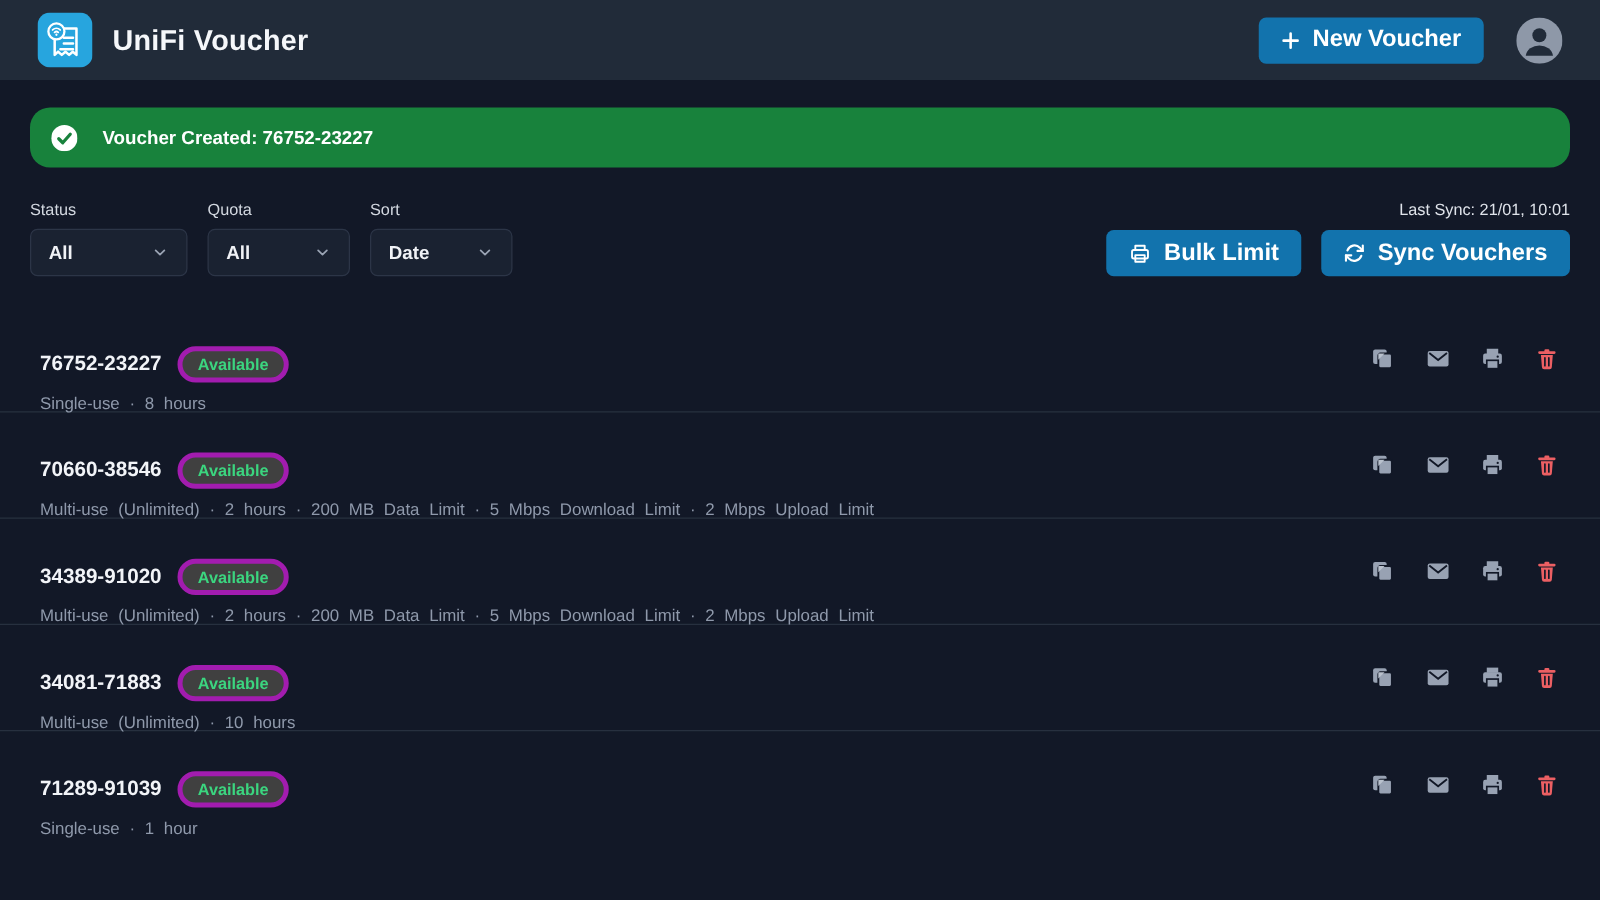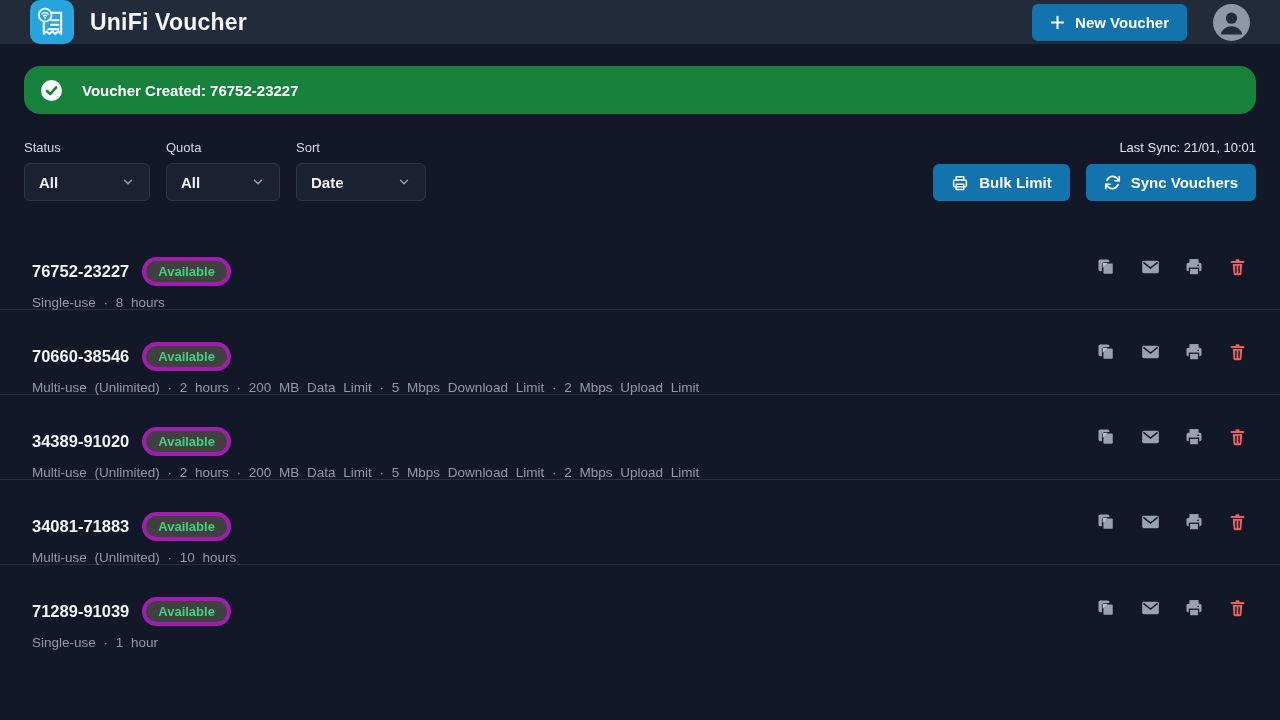--- a/index.html
+++ b/index.html
@@ -5,30 +5,30 @@
   * { margin:0; padding:0; box-sizing:border-box; }
   html,body { width:1280px; height:720px; overflow:hidden; }
   body {
     background:#121827;
     font-family:"Liberation Sans", sans-serif;
     color:#eef1f6;
   }
 
   
   .header {
-    height:44px; background:#212b39;
+    height:64px; background:#212b39;
     display:flex; align-items:center;
     padding:0 30px; gap:16px;
   }
   .logo { width:44px; height:44px; display:block; }
   .app-title { font-size:23px; font-weight:bold; color:#f5f7fa; letter-spacing:.2px; }
   .header-right { margin-left:auto; display:flex; align-items:center; gap:26px; }
   .btn-primary {
     background:#1273ad; color:#fff; border:none; border-radius:6px;
-    height:37px; padding:0 18px; font-size:15px; font-weight:bold;
+    height:37px; padding:0 18px; font-size:19px; font-weight:bold;
     display:inline-flex; align-items:center; gap:10px; cursor:pointer;
     font-family:inherit;
   }
   .avatar { width:37px; height:37px; display:block; cursor:pointer; }
 
   
   .banner {
     margin:22px 24px 0; height:48px; background:#18823c; border-radius:16px;
     display:flex; align-items:center; padding:0 17px; gap:20px;
   }
@@ -41,21 +41,21 @@
   .filter-group { display:flex; gap:16px; }
   .filter { display:flex; flex-direction:column; }
   .filter-label { font-size:13px; color:#d3d8e0; margin-bottom:8px; }
   .select {
     height:38px; background:#1a2231; border:1px solid #2c3547; border-radius:6px;
     display:flex; align-items:center; justify-content:space-between;
     padding:0 14px; cursor:pointer; color:#f0f2f6; font-size:15px; font-weight:bold;
   }
   .select.w-status { width:126px; }
   .select.w-quota  { width:114px; }
-  .select.w-sort   { width:130px; }
+  .select.w-sort   { width:114px; }
   .filter-right { margin-left:auto; display:flex; flex-direction:column; align-items:flex-end; }
   .last-sync { font-size:13px; color:#dfe3ea; margin-bottom:9px; }
   .right-buttons { display:flex; gap:16px; }
 
   
   .voucher-list { margin-top:24px; }
   .voucher-row {
     height:85px; padding:0 32px;
     display:flex; align-items:center; justify-content:space-between;
     border-bottom:1px solid #27303f;

